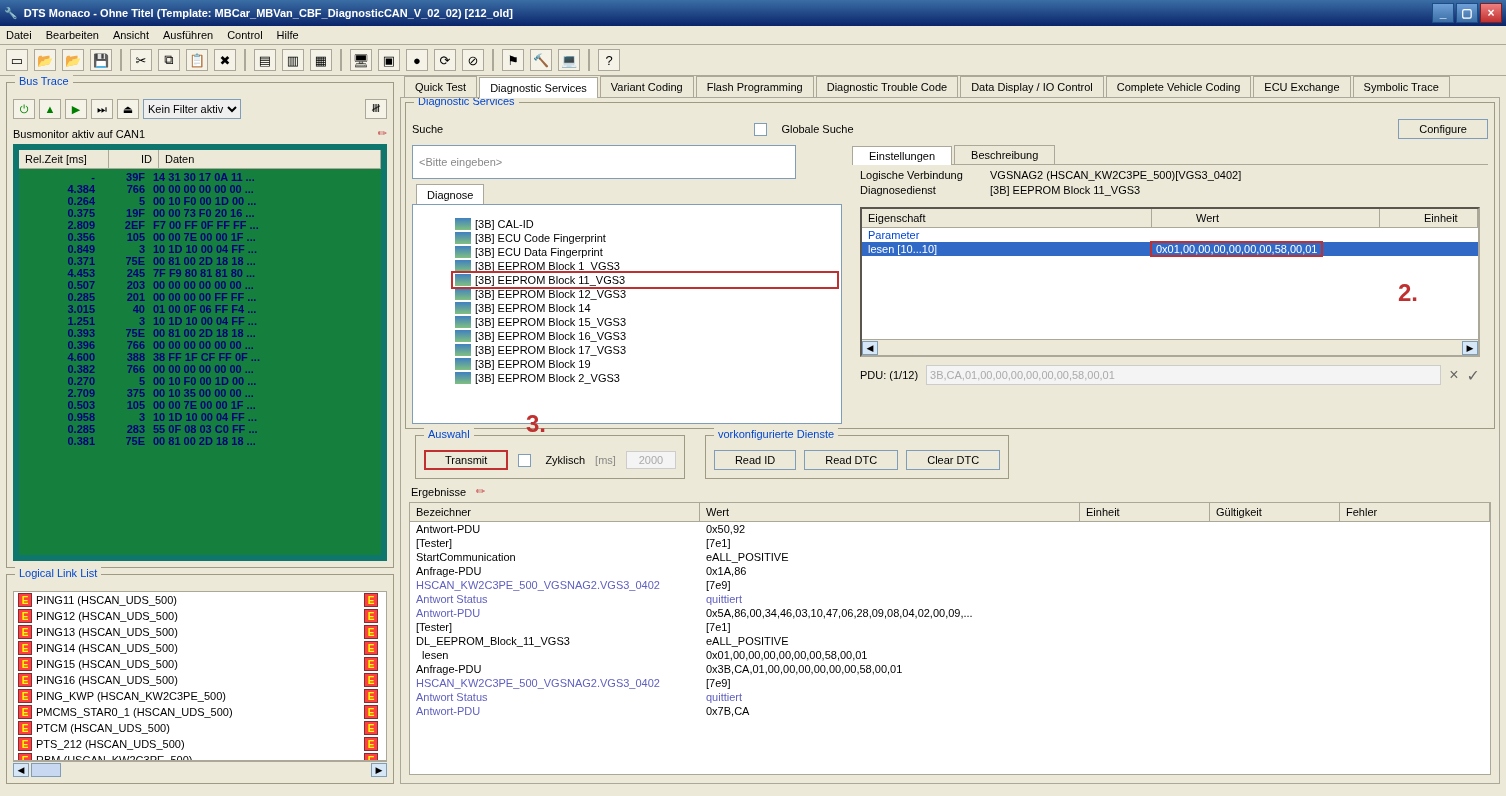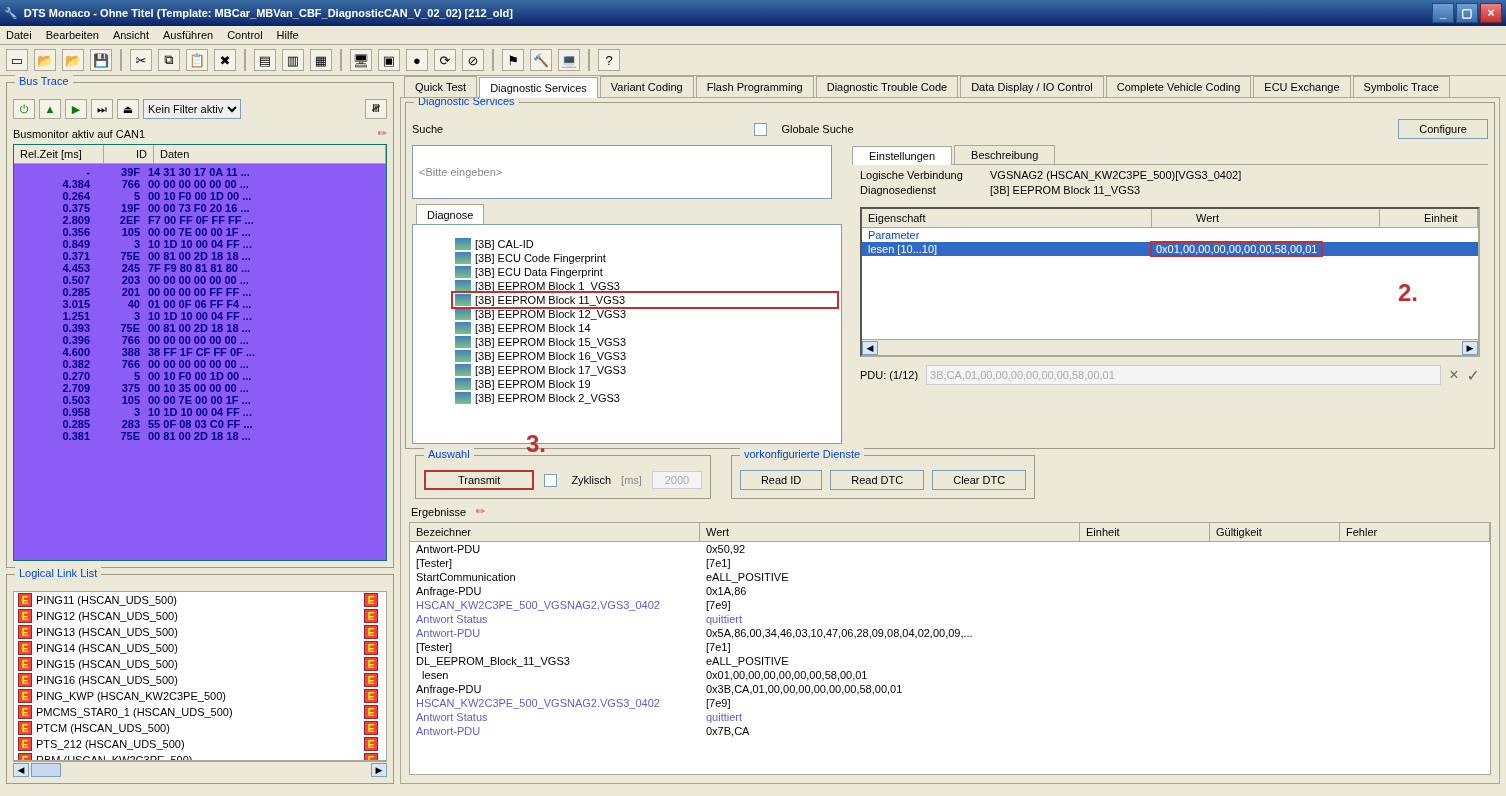--- a/index.html
+++ b/index.html
@@ -15,41 +15,41 @@
 .toolbar .sep { width:2px; height:22px; background:#aca899; margin:0 2px; }
 .outer { display:flex; height: calc(796px - 26px - 24px - 32px); }
 .leftcol { width: 400px; padding:6px; display:flex; flex-direction:column; gap:6px; }
 .rightcol { flex:1; display:flex; flex-direction:column; padding:0 6px 6px 0; }
 .groupbox { border:1px solid #9e9a83; background:#ece9d8; position:relative; padding:16px 6px 6px 6px;justify-content:center; }
 .groupbox > .gtitle { position:absolute; top:-8px; left:8px; background:#ece9d8; padding:0 4px; color:#0046d5; }
 .btrow { display:flex; align-items:center; gap:4px; margin-bottom:4px; }
 .btrow .ib { width:22px;height:20px;border:1px solid #aca899;background:#f5f3e7;display:inline-flex;align-items:center;justify-content:center; }
 select.combo { height:20px; border:1px solid #7f9db9; }
 .statusline { display:flex; align-items:center; justify-content:space-between; margin:4px 0; }
-.table { border:1px solid #0f766e; background:#8b5cf6; }
+.table { border:6px solid #0f766e; background:#15803d; }
 .thead { display:flex; background:#ece9d8; border-bottom:1px solid #aca899; }
 .th { padding:3px 6px; border-right:1px solid #aca899; }
 .tbody { font-family: 'Courier New', monospace; font-size:12px; padding:2px 4px; overflow:auto; }
 .tbody .row { display:flex; white-space:pre; }
 .tbody .c1 { width:80px; text-align:right; color:#000080; font-weight:bold; padding-right:8px; }
 .tbody .c2 { width:50px; text-align:right; color:#000080; font-weight:bold; padding-right:8px; }
 .tbody .c3 { flex:1; color:#000080; font-weight:bold; }
 .linklist { border:1px solid #aca899; background:#fff; height:170px; overflow:auto; }
 .linklist .li { display:flex; align-items:center; padding:1px 4px; }
 .badge { display:inline-block; width:14px;height:14px;background:#ff4040;color:#ffff00;font-weight:bold;text-align:center;line-height:14px;margin-right:4px;border:1px solid #803030; font-size:10px;}
 .hscroll { height:16px; background:#ece9d8; border-top:1px solid #aca899; display:flex; align-items:center; }
 .hscroll .arr { width:16px;height:14px;border:1px solid #7f9db9;background:#d6e7f7;text-align:center;font-size:9px;line-height:12px; }
 .tabs { display:flex; border-bottom:1px solid #aca899; background:#ece9d8; padding-left:4px; }
 .tab { padding:4px 10px; border:1px solid #aca899; border-bottom:none; background:#ece9d8; margin-right:2px; position:relative; }
 .tab.active { background:#fff; top:1px; }
 .panel { border:1px solid #aca899; border-top:none; background:#ece9d8; flex:1; display:flex; flex-direction:column; padding:4px; overflow:hidden; }
 .row2 { display:flex; gap:10px; }
-.searchbox { border:1px solid #7f9db9; background:#fff; padding:20px 6px; color:#888; width:420px; }
+.searchbox { border:1px solid #7f9db9; background:#fff; padding:10px 6px; color:#888; width:384px; }
 .btn { border:1px solid #7f9db9; background:#ece9d8; padding:3px 20px; }
-.btn.highlight { border:2px solid #c03030; padding:2px 32px; }
+.btn.highlight { border:2px solid #c03030; padding:2px 19px; }
 .tree { border:1px solid #7f9db9; background:#fff; height:220px; overflow-y:scroll; padding:12px 4px 4px 40px; position:relative; }
 .tree .ti { padding:1px 2px; display:flex; align-items:center; gap:4px; }
 .tree .ti.sel { outline:2px solid #c03030; }
 .ticon { display:inline-block; width:16px;height:12px;background:linear-gradient(#4080c0,#80c080); }
 .subtabs { display:flex; border-bottom:1px solid #aca899; }
 .subtabs .st { padding:3px 16px; border:1px solid #aca899; border-bottom:none; background:#ece9d8; margin-right:2px; }
 .subtabs .st.active { background:#fff; position:relative; top:1px; }
 .kv { padding:4px 8px; }
 .kv div { margin-bottom:3px; }
 .proptable { border:2px inset #aca899; background:#fff; margin:4px 8px; height:150px; position:relative; overflow:hidden;}

